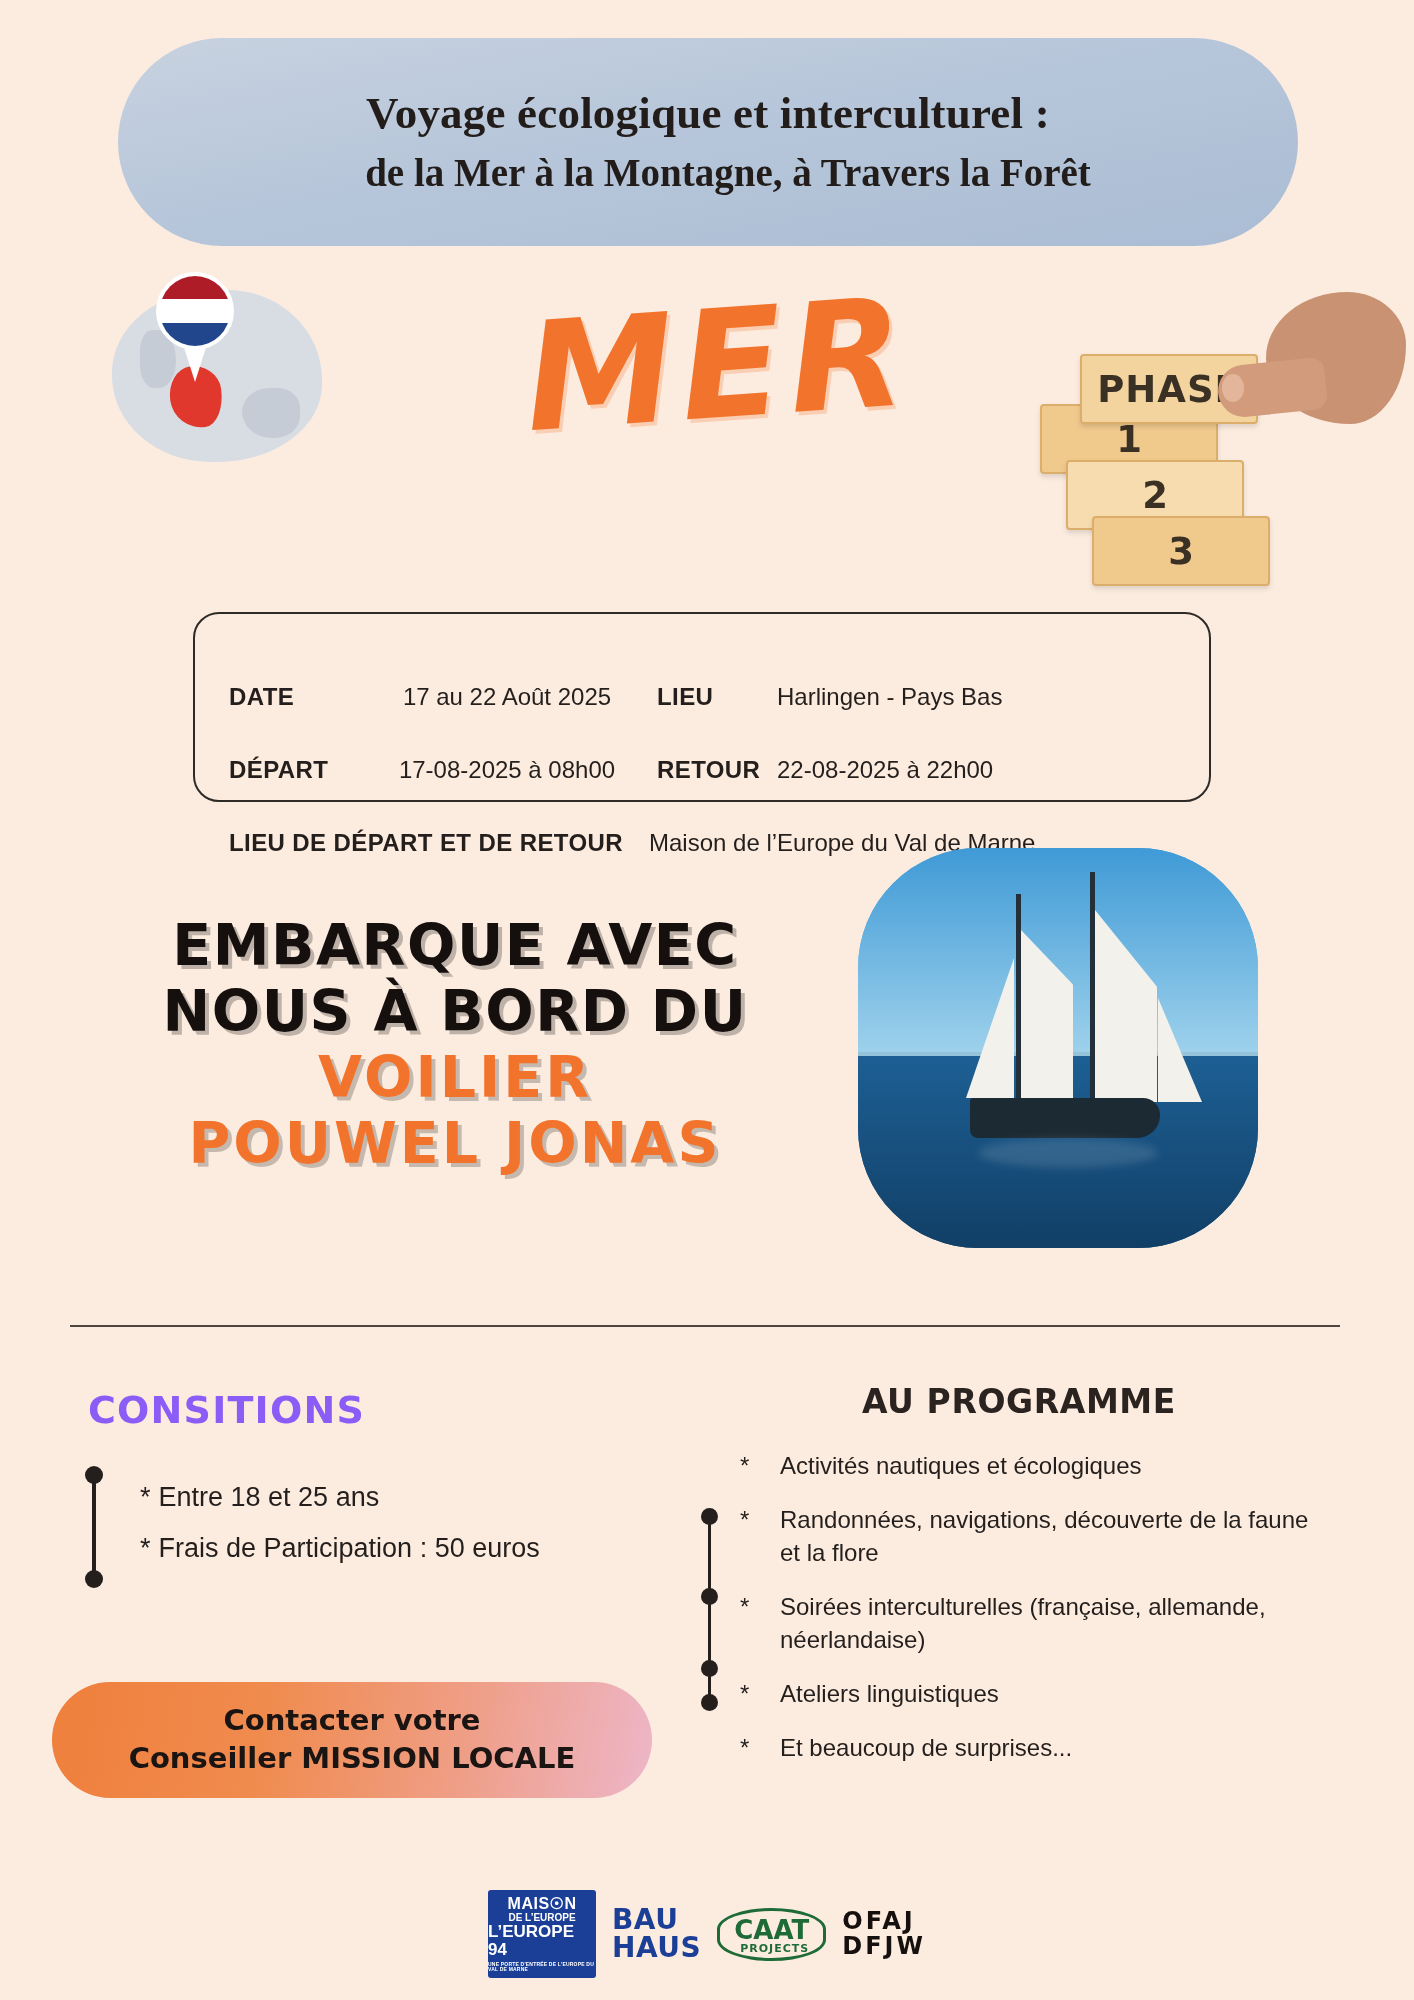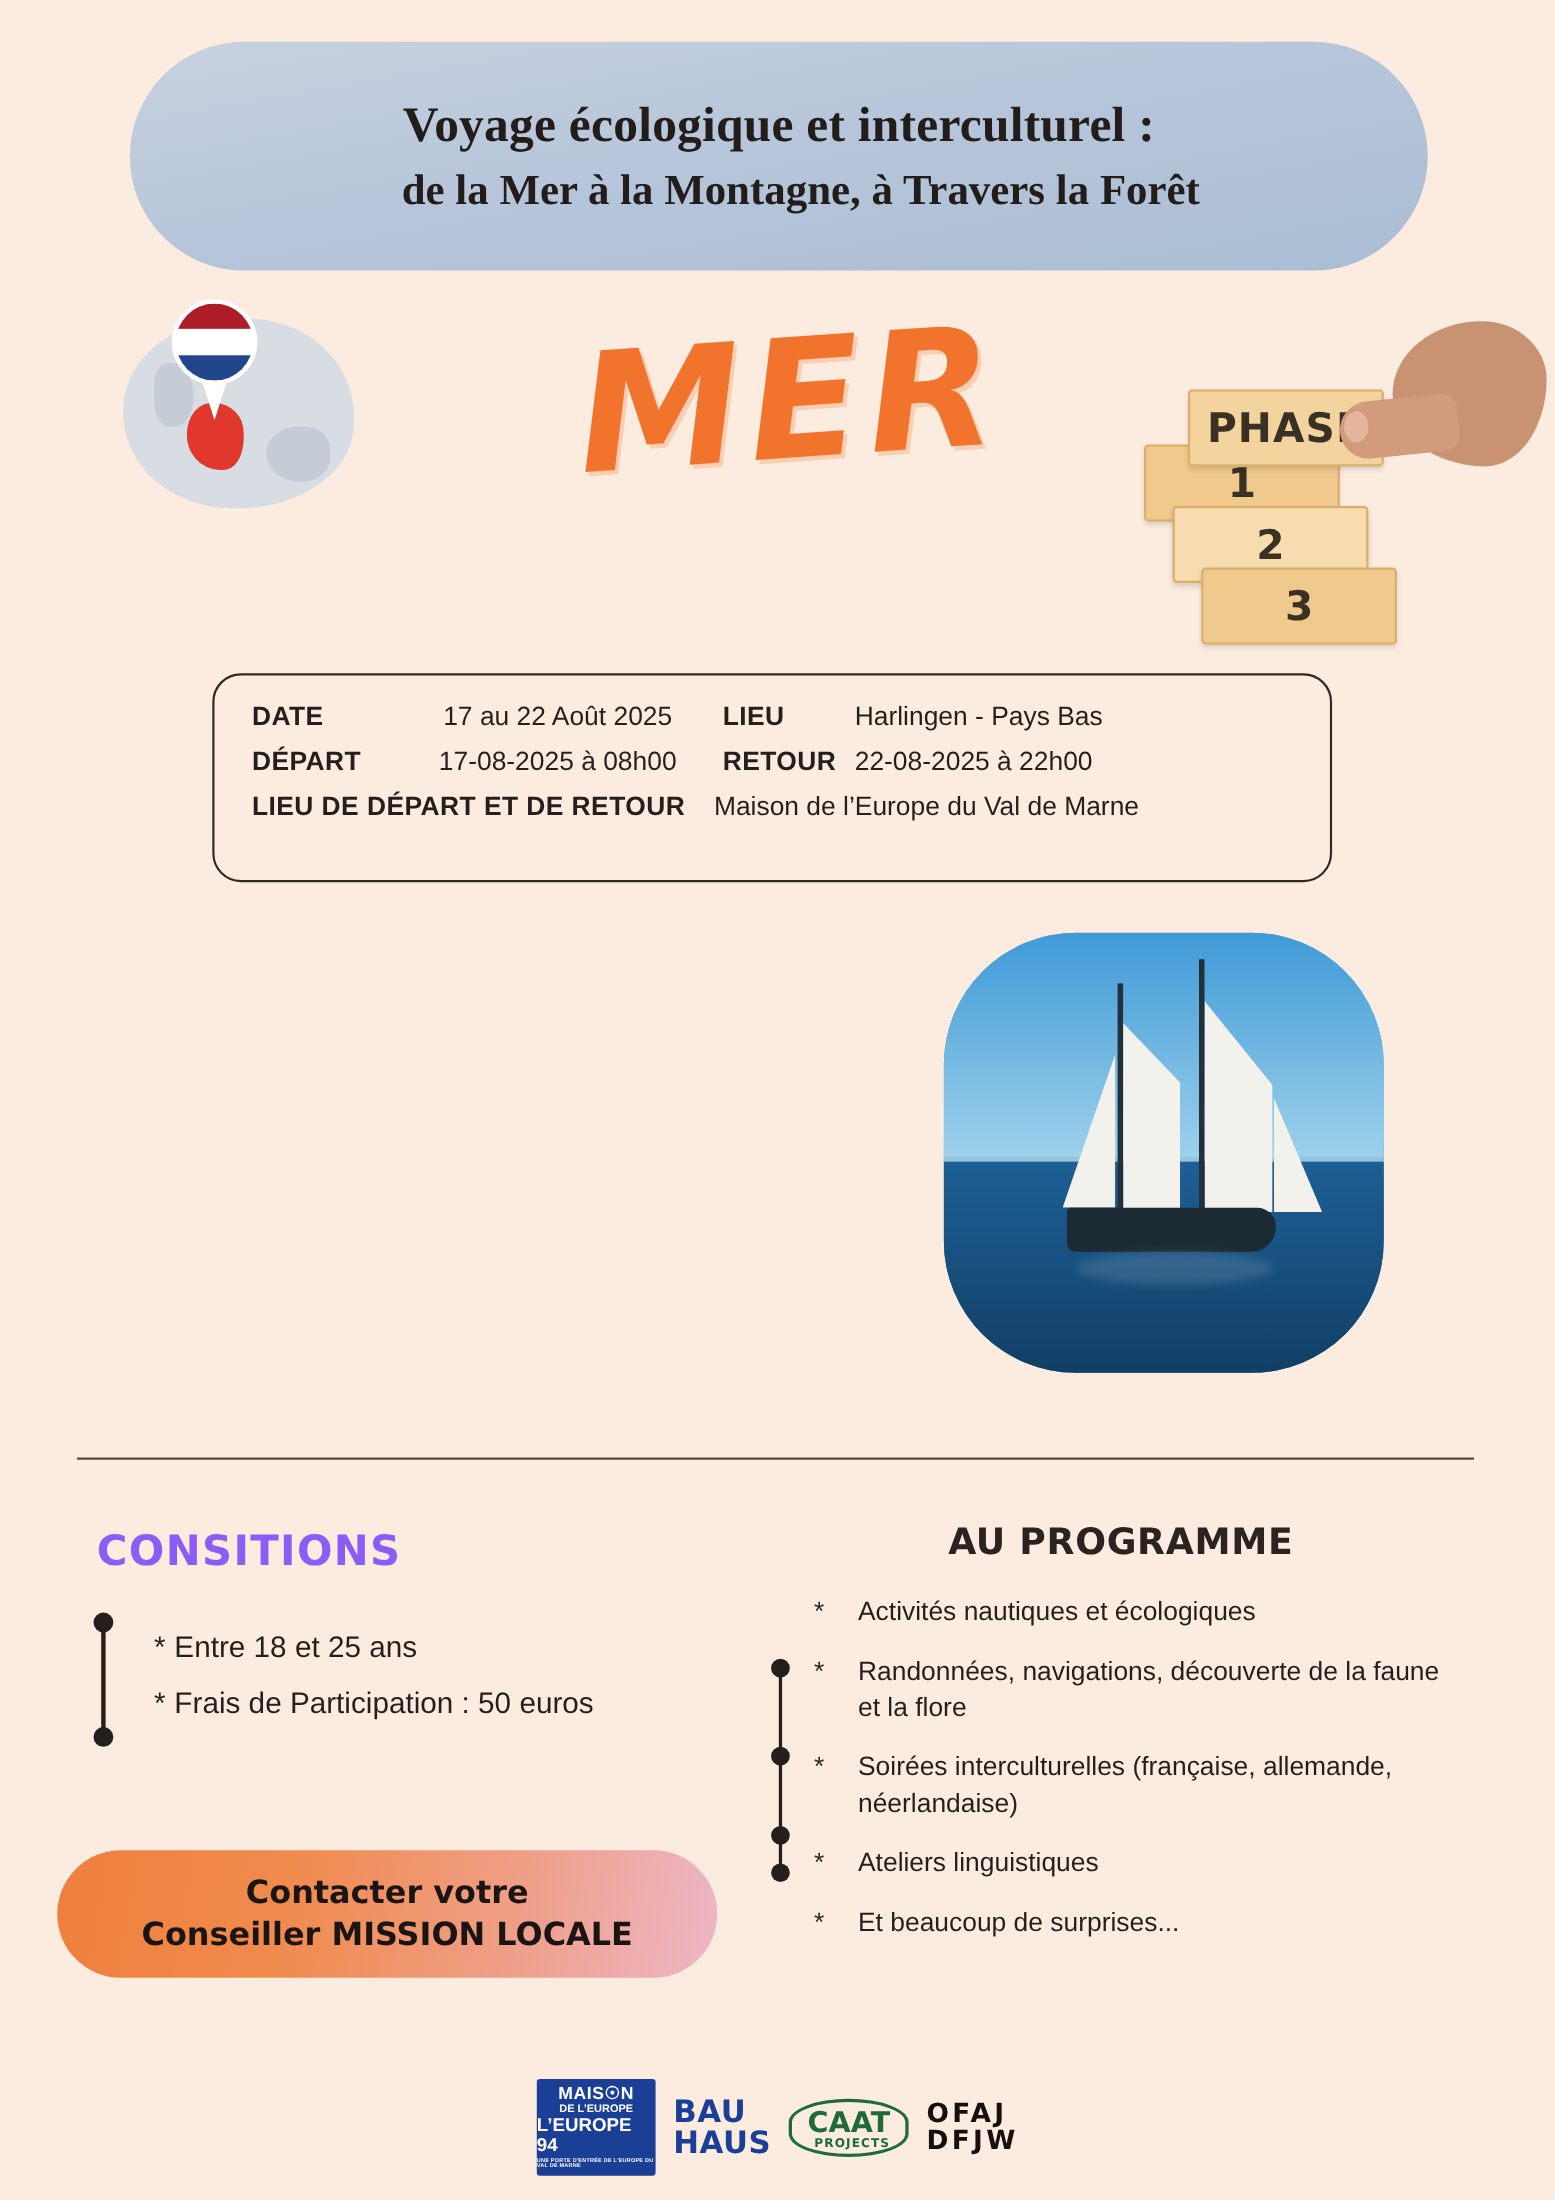--- a/index.html
+++ b/index.html
@@ -202,20 +202,21 @@
     border: 2px solid #2e2a26;
     border-radius: 26px;
     box-sizing: border-box;
     padding: 24px 34px;
   }
   .info-row {
     display: flex;
     align-items: baseline;
     margin-bottom: 13px;
     font-size: 24px;
+    margin-top: 45px;
   }
   .info-lbl {
     font-weight: bold;
     letter-spacing: 0.4px;
     color: #241f1c;
   }
   .info-val {
     color: #241f1c;
   }
   .col-a-lbl { width: 128px; }
@@ -479,20 +480,26 @@
       <div class="info-val col-a-val">17-08-2025 à 08h00</div>
       <div class="info-lbl col-b-lbl">RETOUR</div>
       <div class="info-val col-b-val">22-08-2025 à 22h00</div>
     </div>
     <div class="info-row">
       <div class="info-lbl row3-lbl">LIEU DE DÉPART ET DE RETOUR</div>
       <div class="info-val row3-val">Maison de l’Europe du Val de Marne</div>
     </div>
   </div>
 
+  <div class="embarque">
+    <div class="emb-line">EMBARQUE AVEC</div>
+    <div class="emb-line">NOUS À BORD DU</div>
+    <div class="emb-orange">VOILIER</div>
+    <div class="emb-orange">POUWEL JONAS</div>
+  </div>
 
   <div class="boat-photo">
     <div class="sky-band"></div>
     <div class="sea-band"></div>
     <div class="horizon"></div>
     <div class="sail s3"></div>
     <div class="mast m1"></div>
     <div class="sail s1"></div>
     <div class="mast m2"></div>
     <div class="sail s2"></div>

